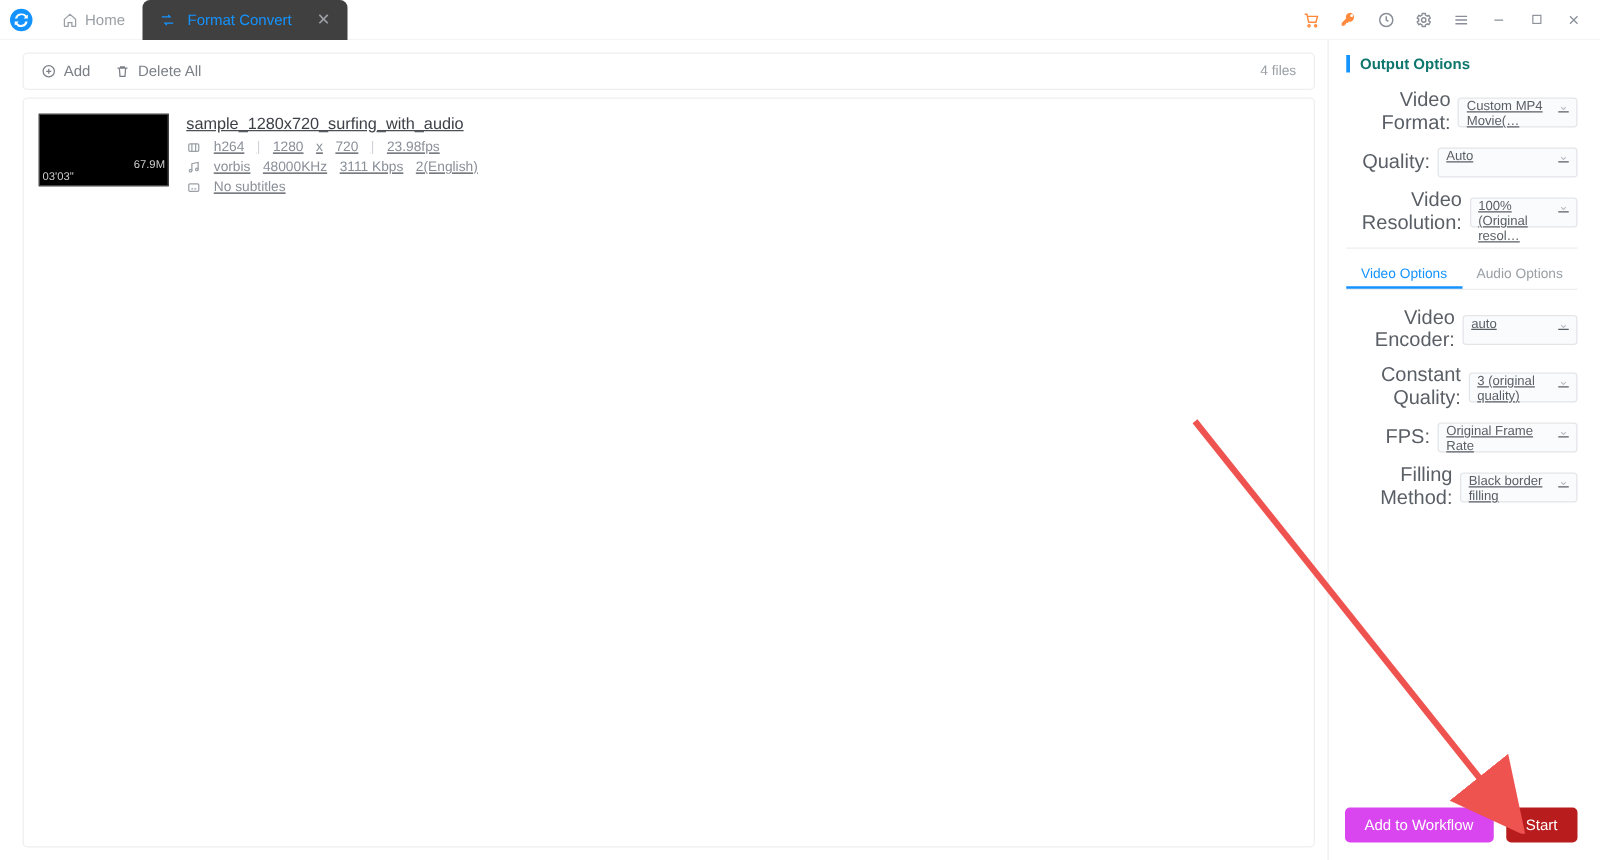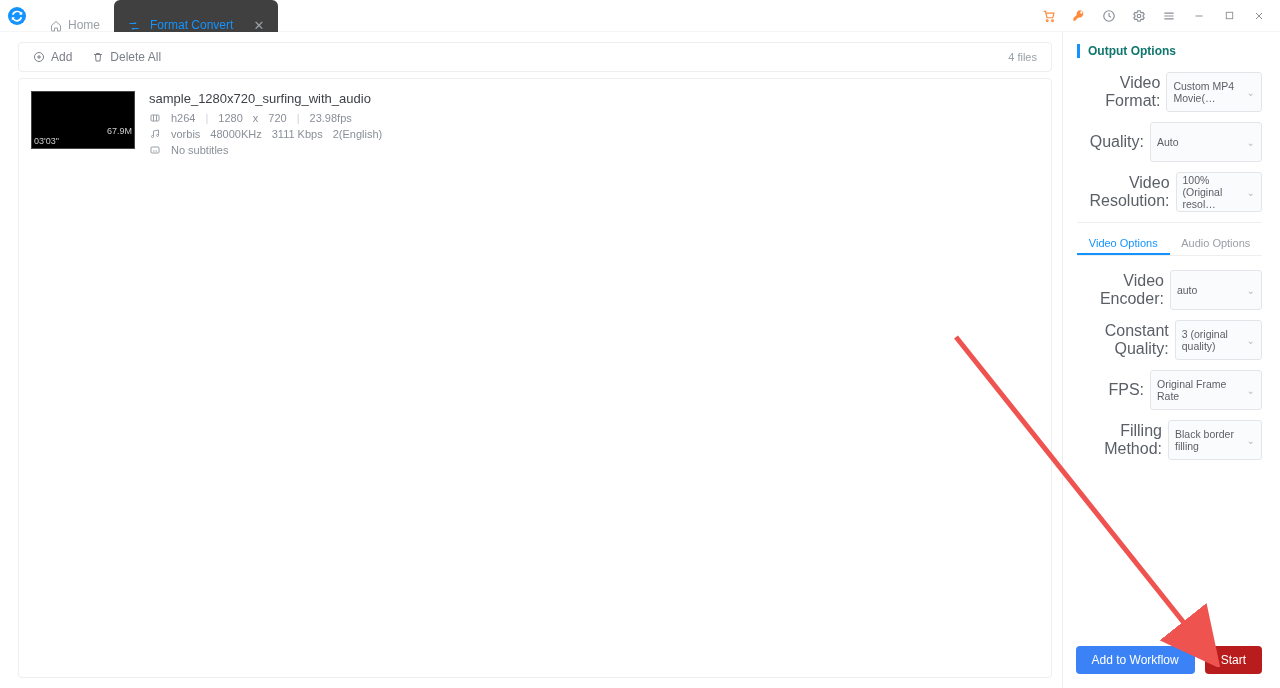--- a/index.html
+++ b/index.html
@@ -2,21 +2,21 @@
 <html><head>
 <meta charset="utf-8">
 <style>
 * { margin: 0; padding: 0; box-sizing: border-box; font-family: -apple-system, BlinkMacSystemFont, "Segoe UI", Arial, sans-serif; }
 body { width: 1280px; height: 688px; background: #fff; overflow: hidden; position: relative; color: #333; }
 
 
 .titlebar { height: 32px; display: flex; align-items: center; border-bottom: 1px solid #f5f5f5; padding: 0 6px; }
 .logo { width: 18px; height: 18px; border-radius: 50%; background: #1493ff; margin: 0 10px 0 2px; display:flex; align-items:center; justify-content:center; }
 .logo svg { width: 14px; height: 14px; }
-.tab { display: flex; align-items: flex-end; height: 32px; padding: 0 14px; font-size: 12px; color: #9aa0a6; gap: 6px; }
+.tab { display: flex; align-items: center; height: 32px; padding: 0 14px; font-size: 12px; color: #9aa0a6; gap: 6px; }
 .tab.active { background: #404040; border-radius: 6px 6px 0 0; color: #1493ff; gap: 10px; }
 .tab .tab-icon { display:flex; align-items:center; }
 .tab-close { margin-left: 10px; color: #9aa0a6; font-size: 13px; line-height: 1; }
 .titlebar-spacer { flex: 1; }
 .win-controls { display: flex; gap: 16px; align-items: center; padding-right: 8px; }
 .win-controls .ic { width: 14px; height: 14px; display:flex; align-items:center; justify-content:center; color:#8a8f98; }
 .win-controls .ic.cart { color:#ff8a3d; }
 .win-controls .ic.key { color:#ff8a3d; }
 
 
@@ -29,42 +29,42 @@
 .toolbar .tb-btn { display:flex; align-items:center; gap:6px; cursor:pointer; }
 .toolbar .tb-spacer { flex:1; }
 .toolbar .file-count { font-size: 11px; color:#9aa0a6; }
 
 
 .file-list { flex:1; margin-top: 6px; border: 1px solid #eee; border-radius: 4px; padding: 12px; overflow:auto; }
 .file-item { display:flex; gap:14px; }
 .thumb { width: 104px; height: 58px; background:#000; border:1px solid #444; position:relative; color:#ccc; font-size:9px; }
 .thumb .dur { position:absolute; left:2px; bottom:2px; }
 .thumb .size { position:absolute; right:2px; bottom:12px; }
-.file-meta { font-size: 12px; color:#4b4f56; }
+.file-meta { font-size: 12px; color:#4b4f56;text-decoration:underline; }
 .file-title { font-size: 13px; color:#3d4147; margin-bottom:6px; }
 .meta-row { display:flex; align-items:center; gap:10px; color:#8a8f98; font-size:11px; margin-bottom:4px; }
 .meta-row .sep { color:#cfd2d7; }
 .meta-row .mi { width:12px; height:12px; display:flex; align-items:center; }
 
 
 .opt-title { font-size: 12px; color:#0f766e; font-weight:600; border-left:3px solid #1493ff; padding-left:8px; margin-bottom:14px; }
 .opt-row { display:flex; align-items:center; justify-content:flex-end; gap:6px; margin-bottom:10px; }
 .opt-label { font-size:16px; color:#5a5f66; text-align:right; }
-.sel { width: 112px; height: 40px; border:1px solid #e3e5e8; border-radius:3px; background:#fafbfc; font-size:10.5px; color:#5a5f66; display:flex; align-items:center; justify-content:space-between; padding:0 6px; cursor:pointer; }
+.sel { width: 112px; height: 24px; border:1px solid #e3e5e8; border-radius:3px; background:#fafbfc; font-size:10.5px; color:#5a5f66; display:flex; justify-content:space-between; padding:0 6px; cursor:pointer;text-decoration:underline; }
 .sel .chev { color:#b7bcc3; font-size:10px; }
 
 .opt-divider { height:1px; background:#eee; margin: 6px 0 0 0; }
 .tabs2 { display:flex; font-size:11px; color:#9aa0a6; margin-top: 14px; }
 .tabs2 div { flex:1; text-align:center; padding-bottom:4px; cursor:pointer; }
 .tabs2 .on { color:#1493ff; border-bottom:2px solid #1493ff; }
 
 
 .bottom-bar { position:absolute; right:18px; bottom:14px; display:flex; gap:10px; }
 .btn { height:28px; padding:0 16px; border-radius:4px; font-size:12px; display:flex; align-items:center; cursor:pointer; color:#fff; }
-.btn.workflow { background:#3b82f6;text-align:center; }
+.btn.workflow { background:#d946ef;text-align:center; }
 .btn.start { background:#b91c1c; }
 
 
 .arrow-svg { position:absolute; left:952px; top:333px; width:272px; height:334px; pointer-events:none; }
 
 svg { display:block; }
 </style>
 </head>
 <body>
 

